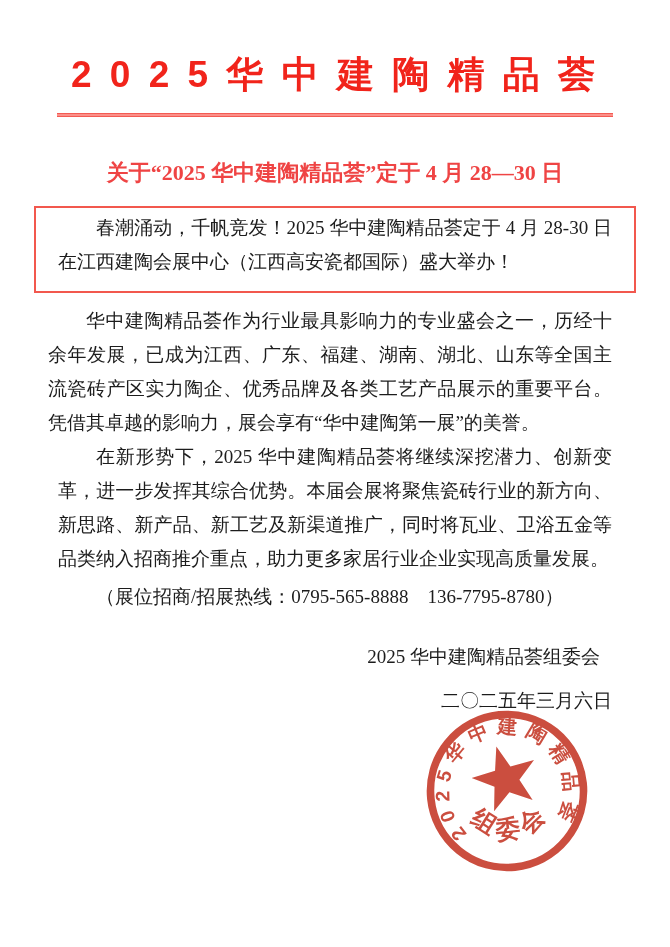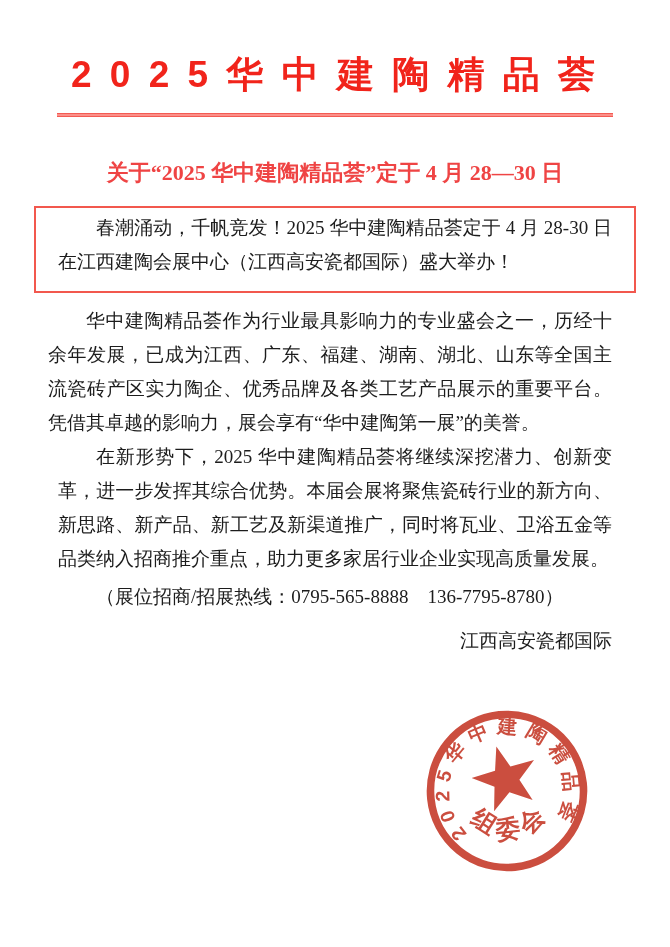--- a/index.html
+++ b/index.html
@@ -98,21 +98,22 @@
   </div>
 
   <p class="para body-flow">华中建陶精品荟作为行业最具影响力的专业盛会之一，历经十余年发展，已成为江西、广东、福建、湖南、湖北、山东等全国主流瓷砖产区实力陶企、优秀品牌及各类工艺产品展示的重要平台。凭借其卓越的影响力，展会享有“华中建陶第一展”的美誉。</p>
 
   <p class="para">在新形势下，2025 华中建陶精品荟将继续深挖潜力、创新变革，进一步发挥其综合优势。本届会展将聚焦瓷砖行业的新方向、新思路、新产品、新工艺及新渠道推广，同时将瓦业、卫浴五金等品类纳入招商推介重点，助力更多家居行业企业实现高质量发展。</p>
 
 
   <p class="para hotline">（展位招商/招展热线：0795-565-8888　136-7795-8780）</p>
 
   <div class="sign-block">
-    <div class="date">江西高安瓷都国际</div>
+    <div class="sign">2025 华中建陶精品荟组委会</div>
+    <div class="date">二〇二五年三月六日</div>
   </div>
 
   <div class="stamp">
     <svg viewBox="0 0 200 200" xmlns="http://www.w3.org/2000/svg">
       <circle cx="100" cy="100" r="90" fill="none" stroke="#c43524" stroke-width="9"></circle>
       <path id="arcTop" d="M 51.9 148.1 A 68 68 0 1 1 148.1 148.1" fill="none"></path>
       <path id="arcBottom" d="M 58.2 134.7 A 54 54 0 0 0 141.8 134.7" fill="none"></path>
       <text font-size="23" font-weight="bold" fill="#c43524" letter-spacing="9" font-family="Liberation Sans, DejaVu Sans, sans-serif">
         <textPath href="#arcTop" startOffset="50%" text-anchor="middle">2025华中建陶精品荟</textPath>
       </text>

